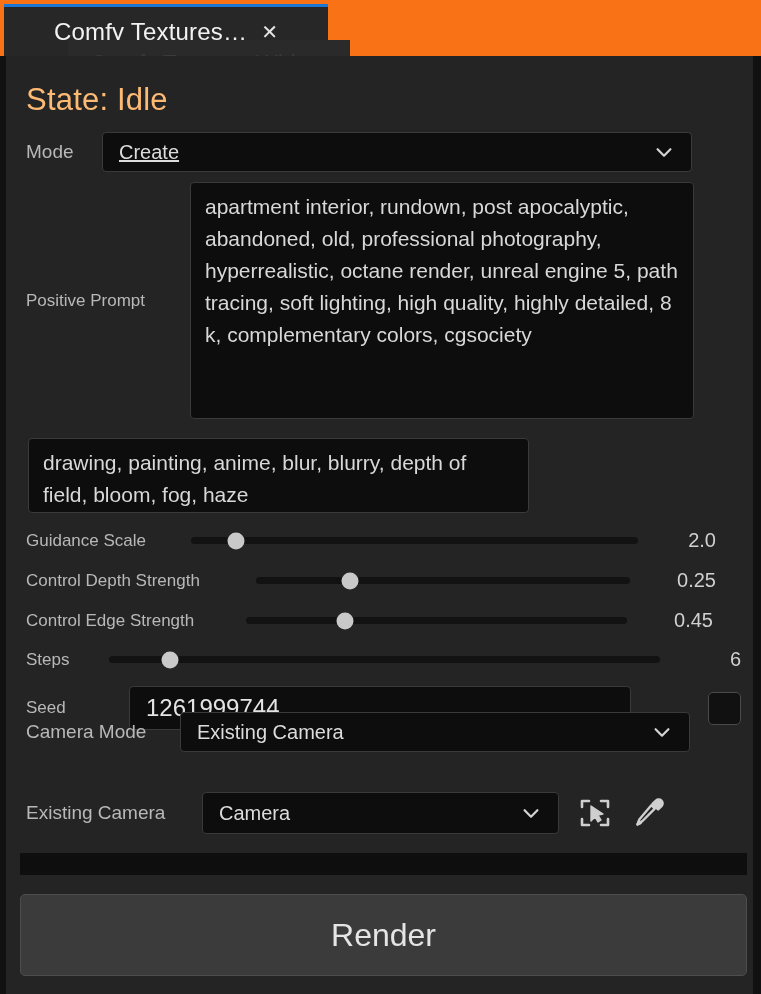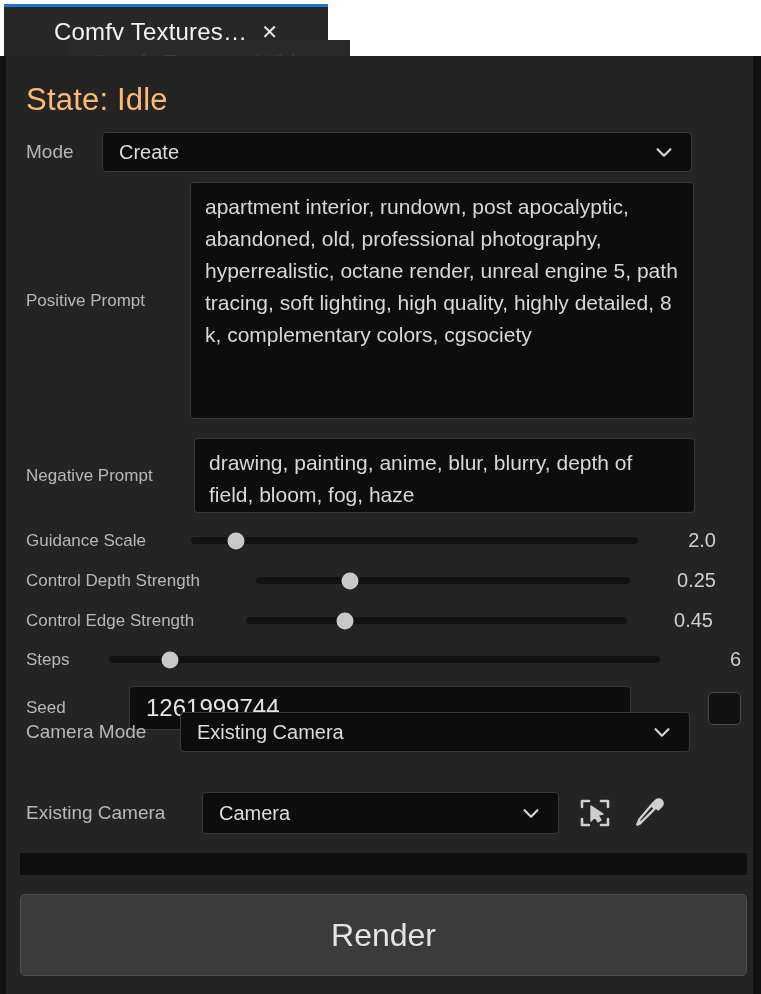--- a/index.html
+++ b/index.html
@@ -11,21 +11,21 @@
     font-family: "Liberation Sans", sans-serif;
     overflow: hidden;
   }
 
   
   .tabstrip {
     position: absolute;
     top: 0; left: 0;
     width: 761px;
     height: 56px;
-    background: #ffffff;
+    background: #f97316;
   }
   .tab {
     position: absolute;
     top: 4px; left: 4px;
     width: 324px;
     height: 52px;
     background: #272727;
     border-top: 3px solid #1a78d4;
     display: flex;
     align-items: center;
@@ -219,37 +219,36 @@
 <div class="ghost-panel">
   <span class="ghost-text">Comfy Textures Widget</span>
 </div>
 
 <div class="panel">
 
   <div class="state-line">State: Idle</div>
 
   <div class="row" style="top:76px; left:20px; width:715px;">
     <span class="lbl lbl-lg" style="width:70px;">Mode</span>
-    <div class="field select" style="margin-left:6px; width:590px; height:40px;">
+    <div class="field select" style="margin-left:6px; width:590px; height:40px;text-decoration:underline;">
       <span>Create</span>
       <span class="chev">
         <svg width="22" height="22" viewBox="0 0 24 24" fill="none" stroke="#d4d4d4" stroke-width="2.4" stroke-linecap="round" stroke-linejoin="round">
             <polyline points="5,9 12,16 19,9"></polyline>
           </svg>
       </span>
     </div>
   </div>
 
   <div class="row" style="top:126px; left:20px; width:715px;">
     <span class="lbl" style="width:160px;">Positive Prompt</span>
     <div class="field textarea" style="margin-left:4px; width:504px; height:237px;">apartment interior, rundown, post apocalyptic, abandoned, old, professional photography, hyperrealistic, octane render, unreal engine 5, path tracing, soft lighting, high quality, highly detailed, 8 k, complementary colors, cgsociety</div>
   </div>
 
   <div class="row" style="top:382px; left:20px; width:715px;">
-    <span class="lbl" style="width:166px;">Negative Prompt</span>
     <div class="field textarea" style="margin-left:2px; width:501px; height:75px;">drawing, painting, anime, blur, blurry, depth of field, bloom, fog, haze</div>
   </div>
 
   <div class="row" style="top:473px; left:20px; width:715px;">
     <span class="lbl" style="width:160px;">Guidance Scale</span>
     <div class="track" style="width:447px; margin-left:5px;">
       <span class="knob" style="left:10%;"></span>
     </div>
     <span class="sval" style="width:78px;">2.0</span>
   </div>

